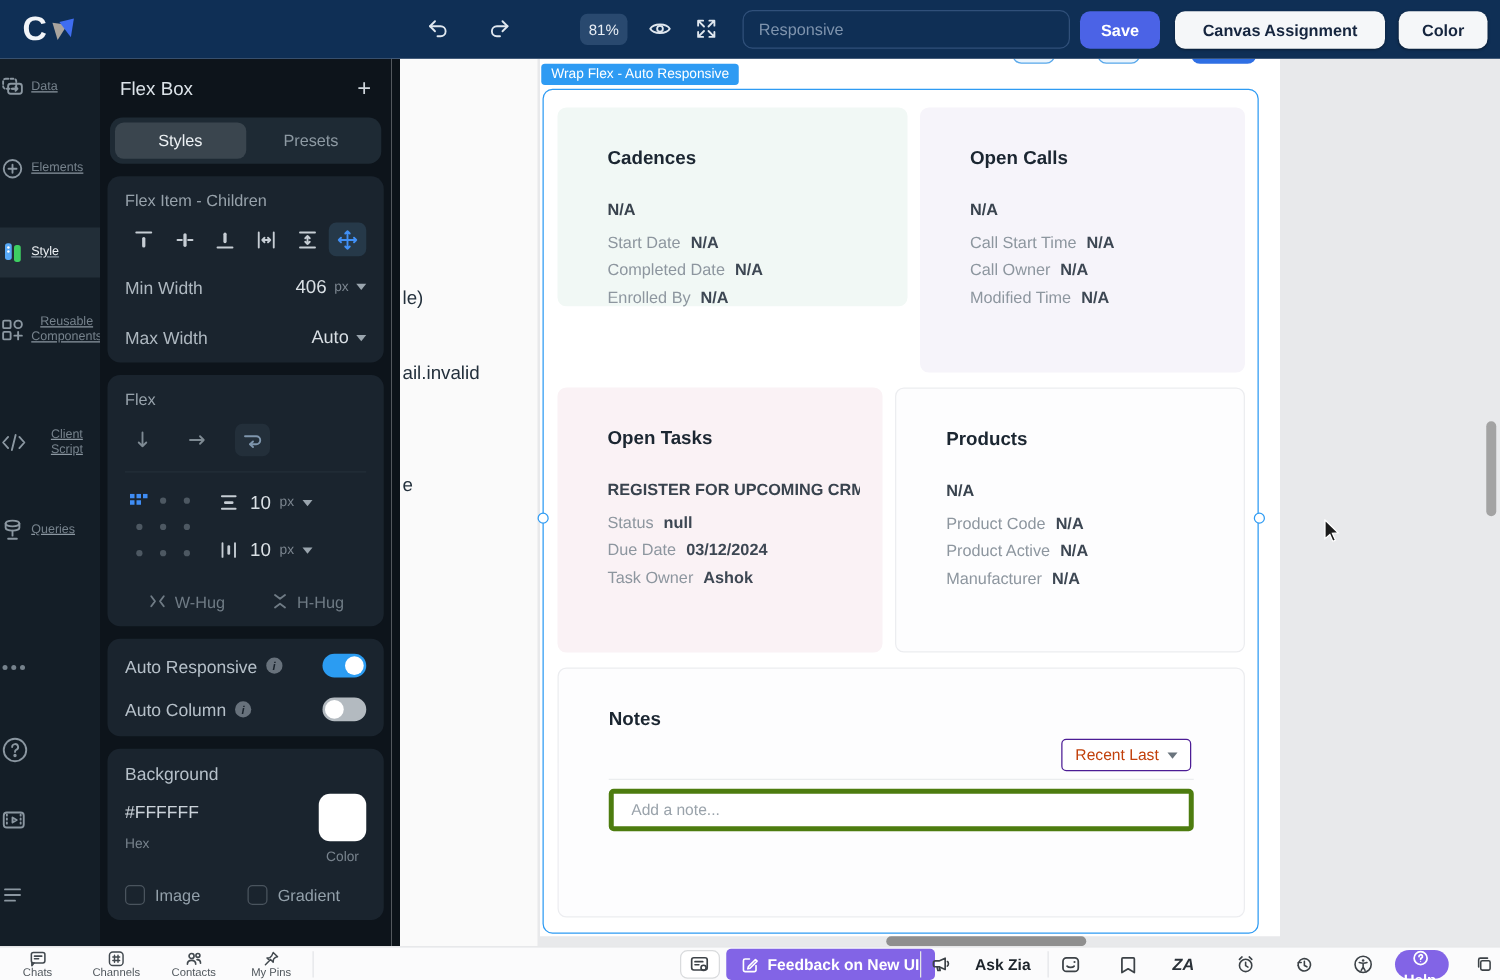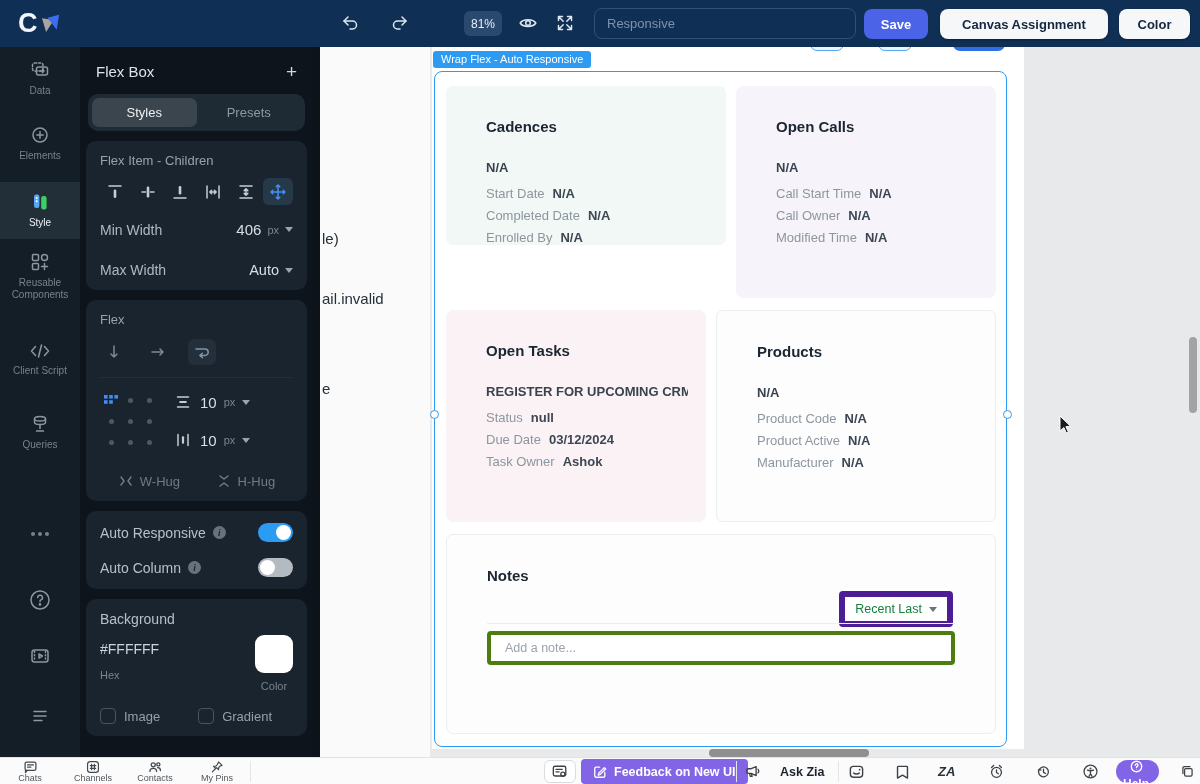--- a/index.html
+++ b/index.html
@@ -25,22 +25,22 @@
     border:1px solid #30507a; border-radius:8px; color:#c9d5e3; font-size:13px; padding:0 12px; outline:none; }
   .device-input::placeholder { color:#7e93ad; }
   .tb-btn { position:absolute; top:9px; height:30px; border:none; border-radius:8px; font-size:13px; font-weight:600;
     cursor:pointer; font-family:inherit; }
   .btn-save { left:864px; width:64px; background:#4b63e6; color:#ffffff;text-align:center; }
   .btn-canvas { left:940px; width:168px; background:#f5f7f9; color:#16263f; box-shadow:0 1px 2px rgba(0,0,0,.35); }
   .btn-close { left:1119px; width:71px; background:#f5f7f9; color:#16263f; box-shadow:0 1px 2px rgba(0,0,0,.35); }
 
   
   #rail { position:absolute; left:0; top:47px; width:80px; height:710px; background:#141e27; z-index:20; }
-  .rail-item { position:absolute; left:0; width:80px; display:flex; flex-direction:column; align-items:center;
-    gap:5px; color:#8b97a1; cursor:pointer; }
+  .rail-item { position:absolute; left:0; width:80px; display:flex; flex-direction:row; align-items:center;
+    gap:5px; color:#8b97a1; cursor:pointer;text-decoration:underline; }
   .rail-item .lbl { font-size:10px; color:#76828c; text-align:center; line-height:12px; }
   .rail-item.active { background:#222e38; padding:10px 0; border-radius:0; }
   .rail-item.active .lbl { color:#eef2f5; }
 
   
   #panel { position:absolute; left:80px; top:47px; width:233px; height:710px; background:#0d141b; z-index:20; overflow:hidden; }
   .panel-head { display:flex; justify-content:space-between; align-items:center; padding:16px 16px 8px 16px; }
   .panel-head .t { color:#dce3e9; font-size:15px; }
   .panel-head .plus { color:#cfd6dc; font-size:19px; line-height:16px; cursor:pointer; }
   .tabs { margin:6px 8px 2px 8px; background:#1e2a34; border-radius:10px; padding:4px; display:flex; }
@@ -106,22 +106,22 @@
   .pill-outline { background:#eaf4fd; border:1.5px solid #57a7ea; }
   .pill-solid { background:#2f6fe4; }
   .card { position:absolute; border-radius:7px; }
   .card .ttl { position:absolute; left:40px; top:32px; font-size:15px; font-weight:700; color:#1b2631; }
   .card .primary { position:absolute; left:40px; top:74px; font-size:13px; font-weight:700; color:#39434e;
     white-space:nowrap; overflow:hidden; right:18px; }
   .frow { position:absolute; left:40px; font-size:13px; white-space:nowrap; }
   .frow .fl { color:#8d969f; }
   .frow .fv { color:#3d4753; font-weight:600; margin-left:8px; }
   .card-border { border:1px solid #ecedf0; background:#fdfdfe; }
-  .notes-sort { position:absolute; right:42px; top:56px; background:#ffffff; border:6px solid #4c1d95; border-radius:4px;
-    padding:5px 10px; font-size:12.5px; color:#15803d; display:flex; align-items:center; gap:7px; cursor:pointer;justify-content:flex-end; }
+  .notes-sort { position:absolute; right:42px; top:56px; background:#ffffff; border:1px solid #4c1d95; border-radius:4px;
+    padding:5px 10px; font-size:12.5px; color:#c2410c; display:flex; align-items:center; gap:7px; cursor:pointer;justify-content:flex-end; }
   .notes-sort .caret { border-top-color:#6a747d; }
   .notes-div { position:absolute; left:40px; right:40px; top:88px; border-top:1px solid #ebedef; }
   .note-input { position:absolute; left:40px; right:40px; top:96px; height:34px; border:4px solid #4d7c0f; border-radius:4px;
     font-size:12.5px; color:#3c4650; padding:0 14px; outline:none; font-family:inherit; background:#fff; }
   .note-input::placeholder { color:#9aa3ab; }
   .vscroll { position:absolute; left:876px; top:290px; width:8px; height:76px; background:#a3a3a3; border-radius:4px; }
   .hscroll { position:absolute; left:396px; top:702px; width:160px; height:8px; background:#8f8f8f; border-radius:4px; }
   .cursor { position:absolute; left:746px; top:368px; }
 
   

